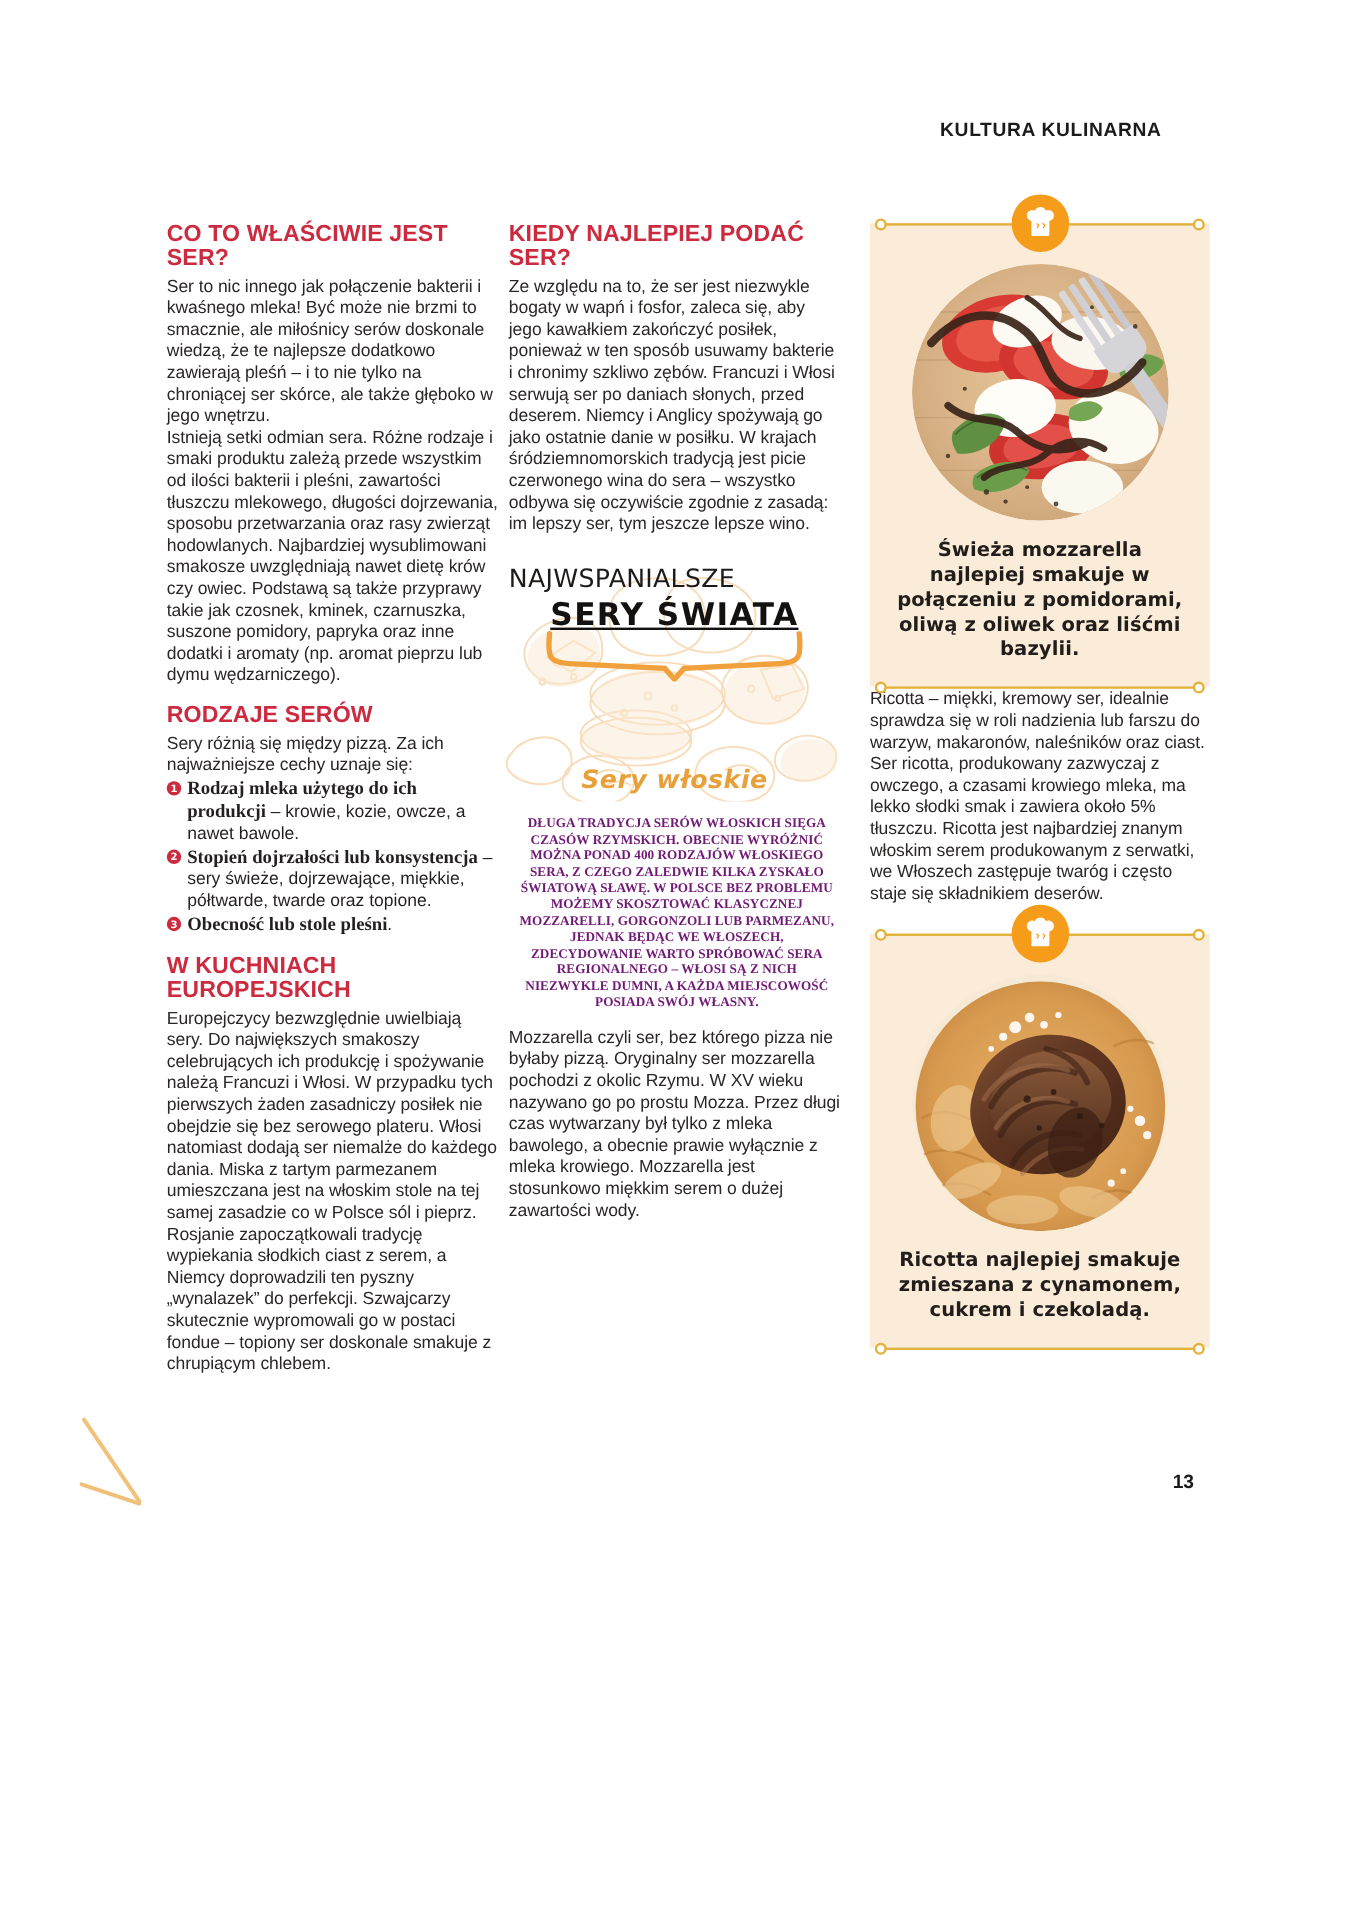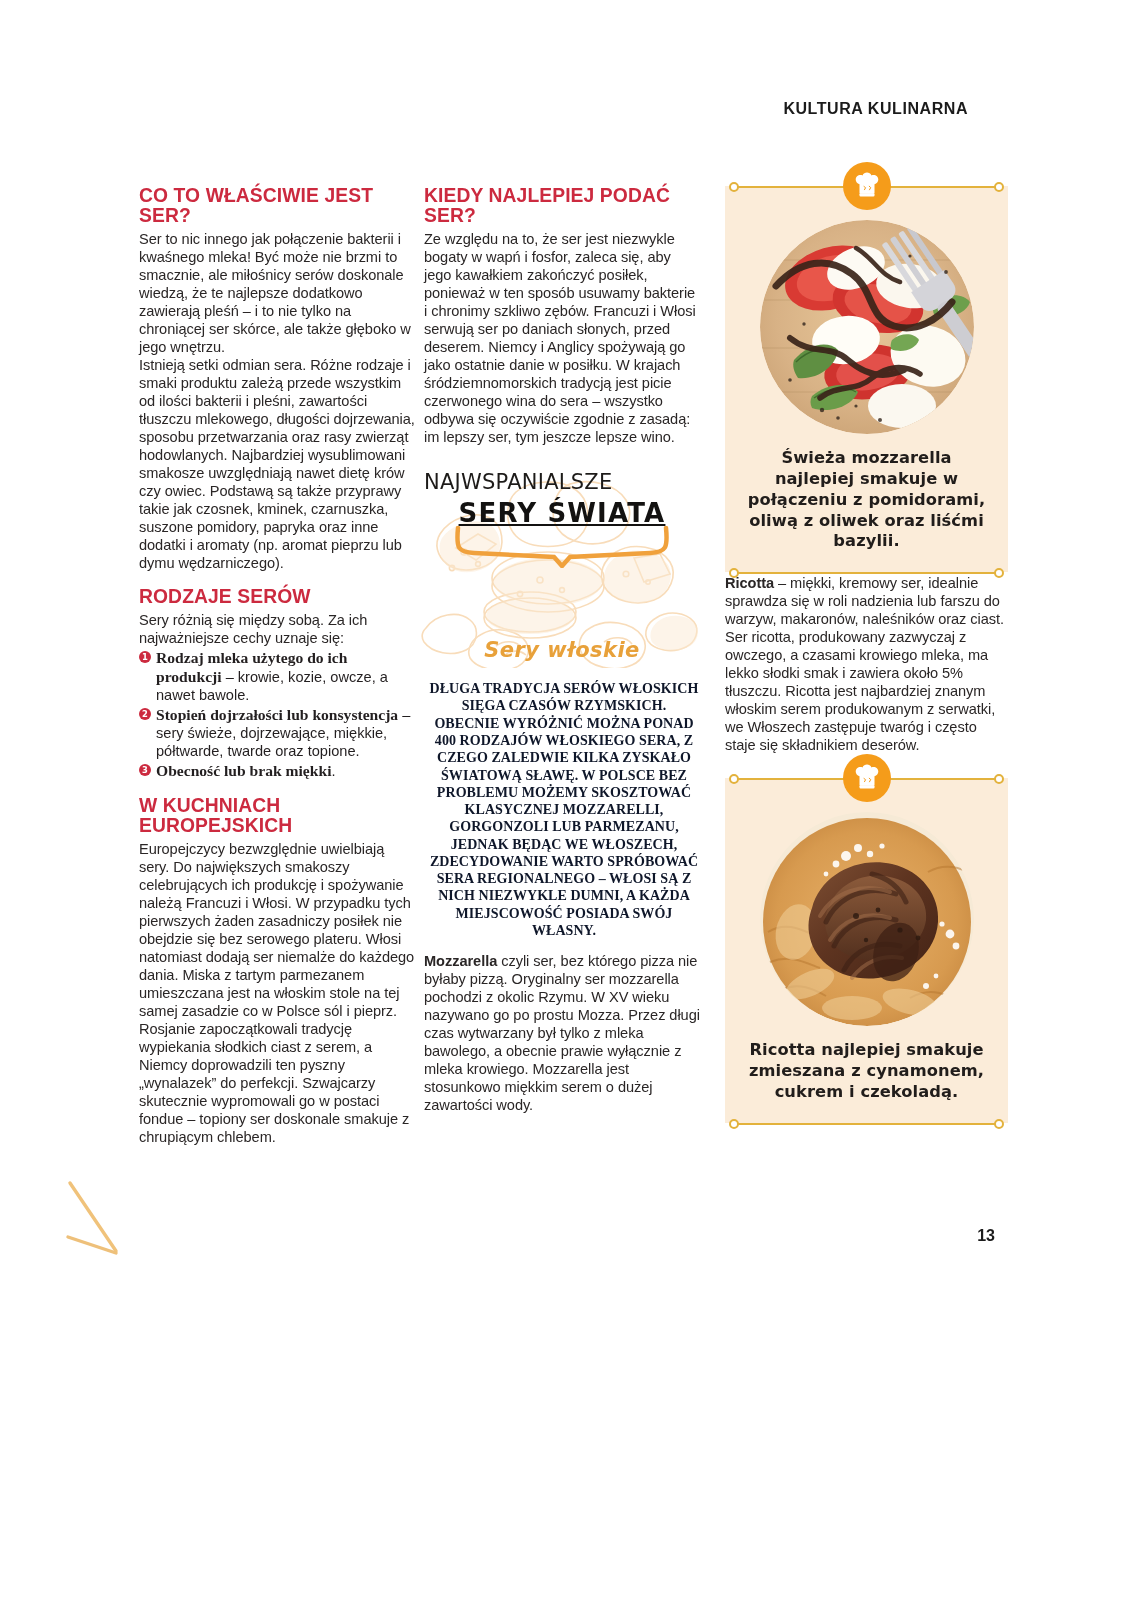--- a/index.html
+++ b/index.html
@@ -37,21 +37,21 @@
   h2.sec.tight{margin-top:15px;}
   p.body{
     margin:0;
     font-size:14.6px;line-height:1.235;
     text-align:left;
     letter-spacing:-.004em;
     color:#2a2626;
   }
   p.body + p.body{margin-top:0;}
   p.gap{margin-top:13px;}
-  b.lead{font-weight:bold;}
+  b.lead{font-weight:normal;}
 
   
   ol.cheese-list{
     list-style:none;margin:1px 0 0 0;padding:0;
     font-size:14.6px;line-height:1.235;
   }
   ol.cheese-list li{
     position:relative;padding-left:17px;margin-bottom:1px;
   }
   ol.cheese-list li .num{
@@ -91,24 +91,24 @@
   .hero-italic{
     position:absolute;left:0;top:178px;width:276px;text-align:center;
     font-size:21px;font-style:italic;font-weight:bold;
     color:#e8a13a;letter-spacing:.02em;
     font-family:"DejaVu Sans",sans-serif;
   }
 
   
   p.intro-orange{
     margin:8px 0 0 4px;text-align:center;
-    color:#0f172a;
+    color:#701a75;
     font-family:"Liberation Serif","DejaVu Serif",serif;
     font-weight:bold;
-    font-size:14px;line-height:1.235;
+    font-size:11px;line-height:1.235;
     letter-spacing:.004em;
     text-transform:uppercase;
   }
 
   
   .card{position:relative;width:283px;margin-bottom:0;}
   .card .frame{
     position:relative;background:#fbecd9;
     padding:34px 16px 20px 16px;
     box-sizing:border-box;width:283px;
@@ -171,31 +171,31 @@
 
   <div class="cols">
 
     <div class="col col-1">
 
       <h2 class="sec">CO TO WŁAŚCIWIE JEST SER?</h2>
       <p class="body">Ser to nic innego jak połączenie bakterii i kwaśnego mleka! Być może nie brzmi to smacznie, ale miłośnicy serów doskonale wiedzą, że te najlepsze dodatkowo zawierają pleśń – i to nie tylko na chroniącej ser skórce, ale także głęboko w jego wnętrzu.</p>
       <p class="body">Istnieją setki odmian sera. Różne rodzaje i smaki produktu zależą przede wszystkim od ilości bakterii i pleśni, zawartości tłuszczu mlekowego, długości dojrzewania, sposobu przetwarzania oraz rasy zwierząt hodowlanych. Najbardziej wysublimowani smakosze uwzględniają nawet dietę krów czy owiec. Podstawą są także przyprawy takie jak czosnek, kminek, czarnuszka, suszone pomidory, papryka oraz inne dodatki i aromaty (np. aromat pieprzu lub dymu wędzarniczego).</p>
 
       <h2 class="sec tight">RODZAJE SERÓW</h2>
-      <p class="body">Sery różnią się między sobą. Za ich najważniejsze cechy uznaje się:</p>
+      <p class="body">Sery różnią się między pizzą. Za ich najważniejsze cechy uznaje się:</p>
 
       <ol class="cheese-list">
         <li>
           <span class="num">1</span><span class="strong">Rodzaj mleka użytego do ich produkcji</span><span> – krowie, kozie, owcze, a nawet bawole.</span>
         </li>
         <li>
           <span class="num">2</span><span class="strong">Stopień dojrzałości lub konsystencja</span><span> – sery świeże, dojrzewające, miękkie, półtwarde, twarde oraz topione.</span>
         </li>
         <li>
-          <span class="num">3</span><span class="strong">Obecność lub brak miękki</span><span>.</span>
+          <span class="num">3</span><span class="strong">Obecność lub stole pleśni</span><span>.</span>
         </li>
       </ol>
 
       <h2 class="sec tight">W KUCHNIACH EUROPEJSKICH</h2>
       <p class="body">Europejczycy bezwzględnie uwielbiają sery. Do największych smakoszy celebrujących ich produkcję i spożywanie należą Francuzi i Włosi. W przypadku tych pierwszych żaden zasadniczy posiłek nie obejdzie się bez serowego plateru.  Włosi natomiast dodają ser niemalże do każdego dania. Miska z tartym parmezanem umieszczana jest na włoskim stole na tej samej zasadzie co w Polsce sól i pieprz. Rosjanie zapoczątkowali tradycję wypiekania słodkich ciast z serem, a Niemcy doprowadzili ten pyszny „wynalazek” do perfekcji. Szwajcarzy skutecznie wypromowali go w postaci fondue – topiony ser doskonale smakuje z chrupiącym chlebem.</p>
     </div>
 
     <div class="col col-2">
 
       <h2 class="sec">KIEDY NAJLEPIEJ PODAĆ SER?</h2>

